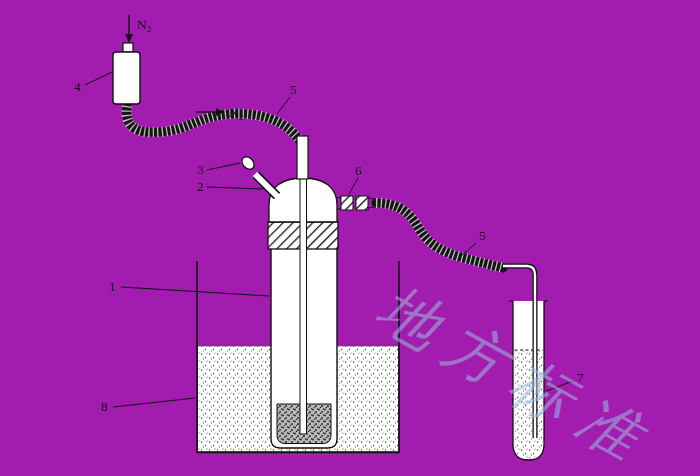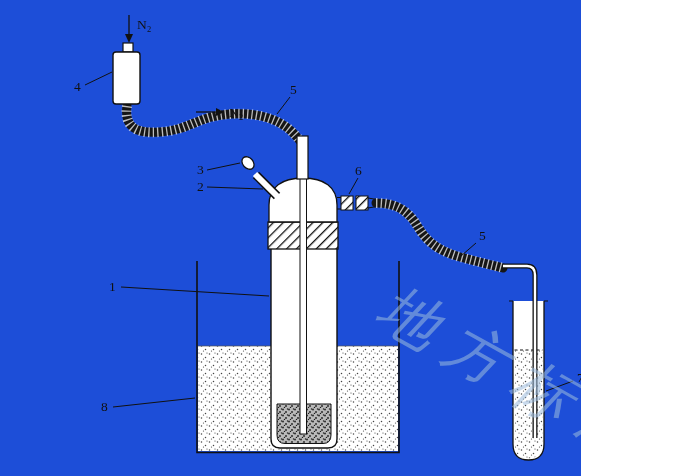--- a/index.html
+++ b/index.html
@@ -1,16 +1,16 @@
 <!DOCTYPE html>
 <html><head>
 <meta charset="utf-8">
 <style>
   html,body{margin:0;padding:0;background:#fff;}
-  .stage{position:relative;width:581px;height:476px;background:#1d4ed8;overflow:hidden;}
+  .stage{position:relative;width:700px;height:476px;background:#a21caf;overflow:hidden;}
   svg.diagram{position:absolute;left:0;top:0;}
   .lbl{font-family:"Liberation Serif","DejaVu Serif",serif;font-size:13.5px;fill:#111;}
   .leader{stroke:#111;stroke-width:1;fill:none;}
   .glass{fill:#ffffff;stroke:#111;stroke-width:1.3;}
   .thin{stroke:#111;stroke-width:1;fill:none;}
   .hose{stroke:#161616;stroke-width:9;fill:none;stroke-linecap:round;}
   .hose-rib{stroke:#ffffff;stroke-width:10;fill:none;stroke-dasharray:1.3 3.1;opacity:.72;}
   .outlet{stroke:#111;stroke-width:5;fill:none;}
   .outlet-core{stroke:#fff;stroke-width:2.4;fill:none;}
   .watermark{

